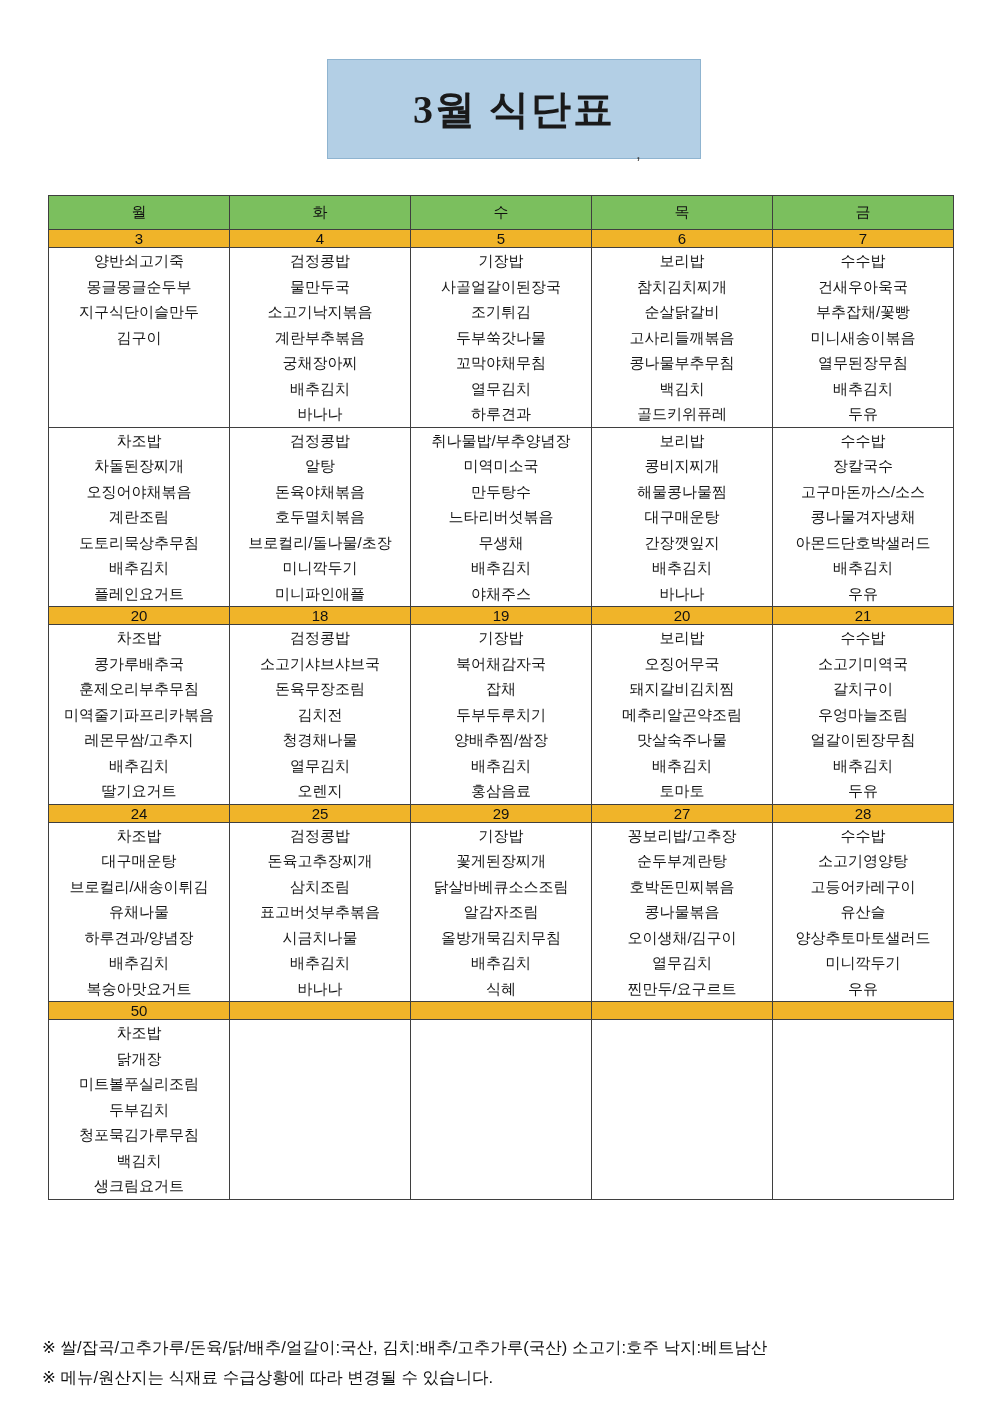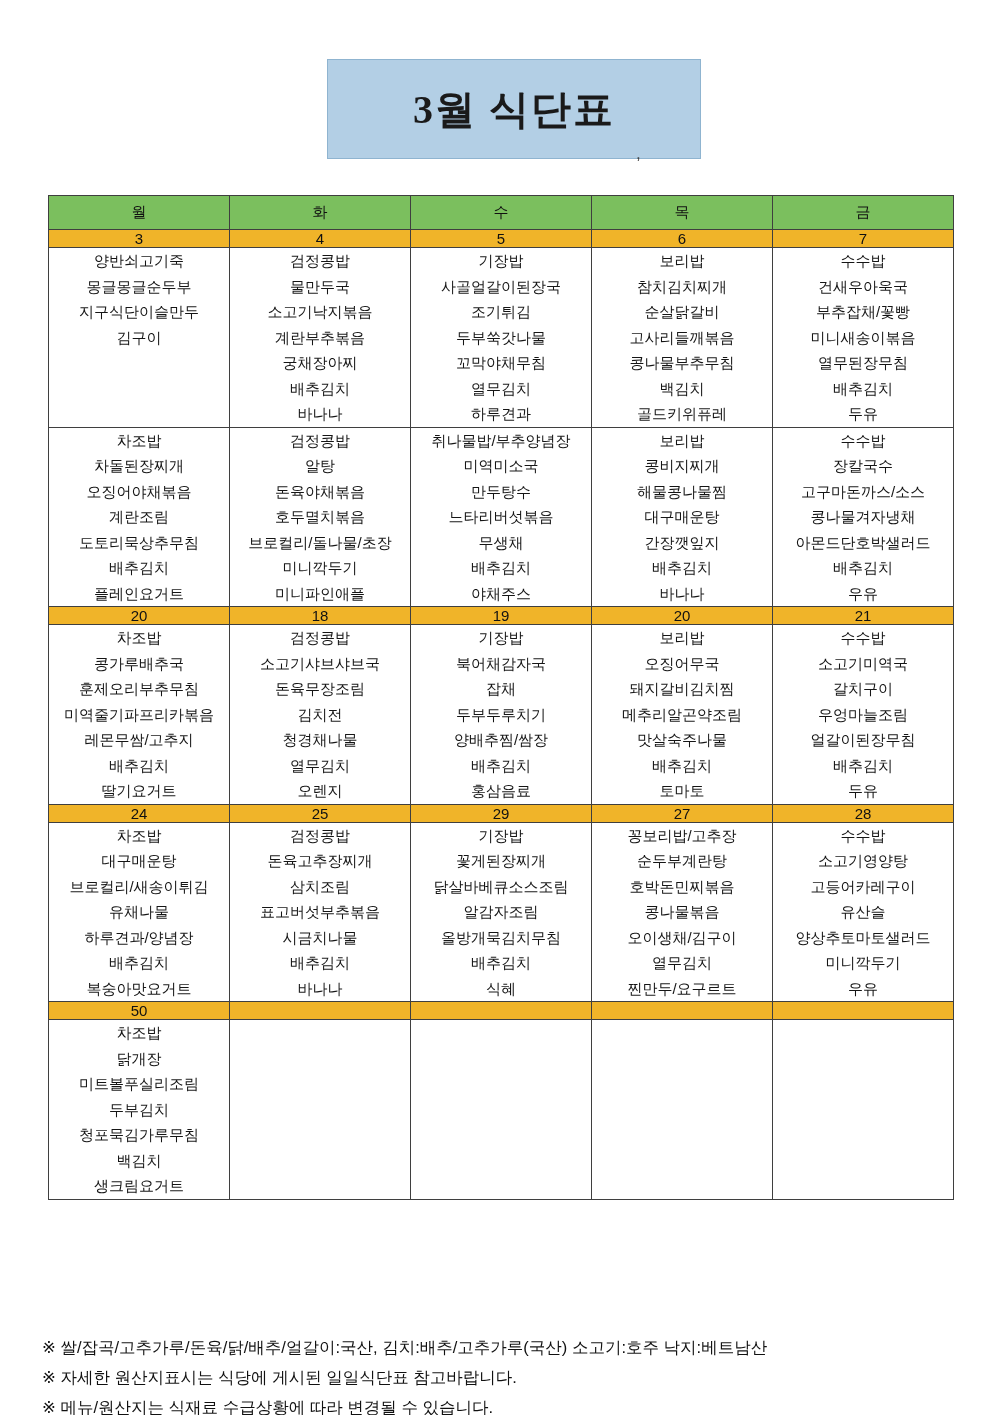--- a/index.html
+++ b/index.html
@@ -369,17 +369,16 @@
           <td class="menucell blank">&nbsp;</td>
           <td class="menucell blank">&nbsp;</td>
           <td class="menucell blank">&nbsp;</td>
           <td class="menucell blank">&nbsp;</td>
         </tr>
       </tbody>
   </table>
 
   <div class="notes">
       <div class="note">※ 쌀/잡곡/고추가루/돈육/닭/배추/얼갈이:국산, 김치:배추/고추가루(국산) 소고기:호주 낙지:베트남산</div>
-      <div class="note">※ 자세한 원산지표시는 식당에 게시된 일일식단표 참고바랍니다.</div>
       <div class="note">※ 메뉴/원산지는 식재료 수급상황에 따라 변경될 수 있습니다.</div>
     </div>
 
 </div>
 
 </body></html>

